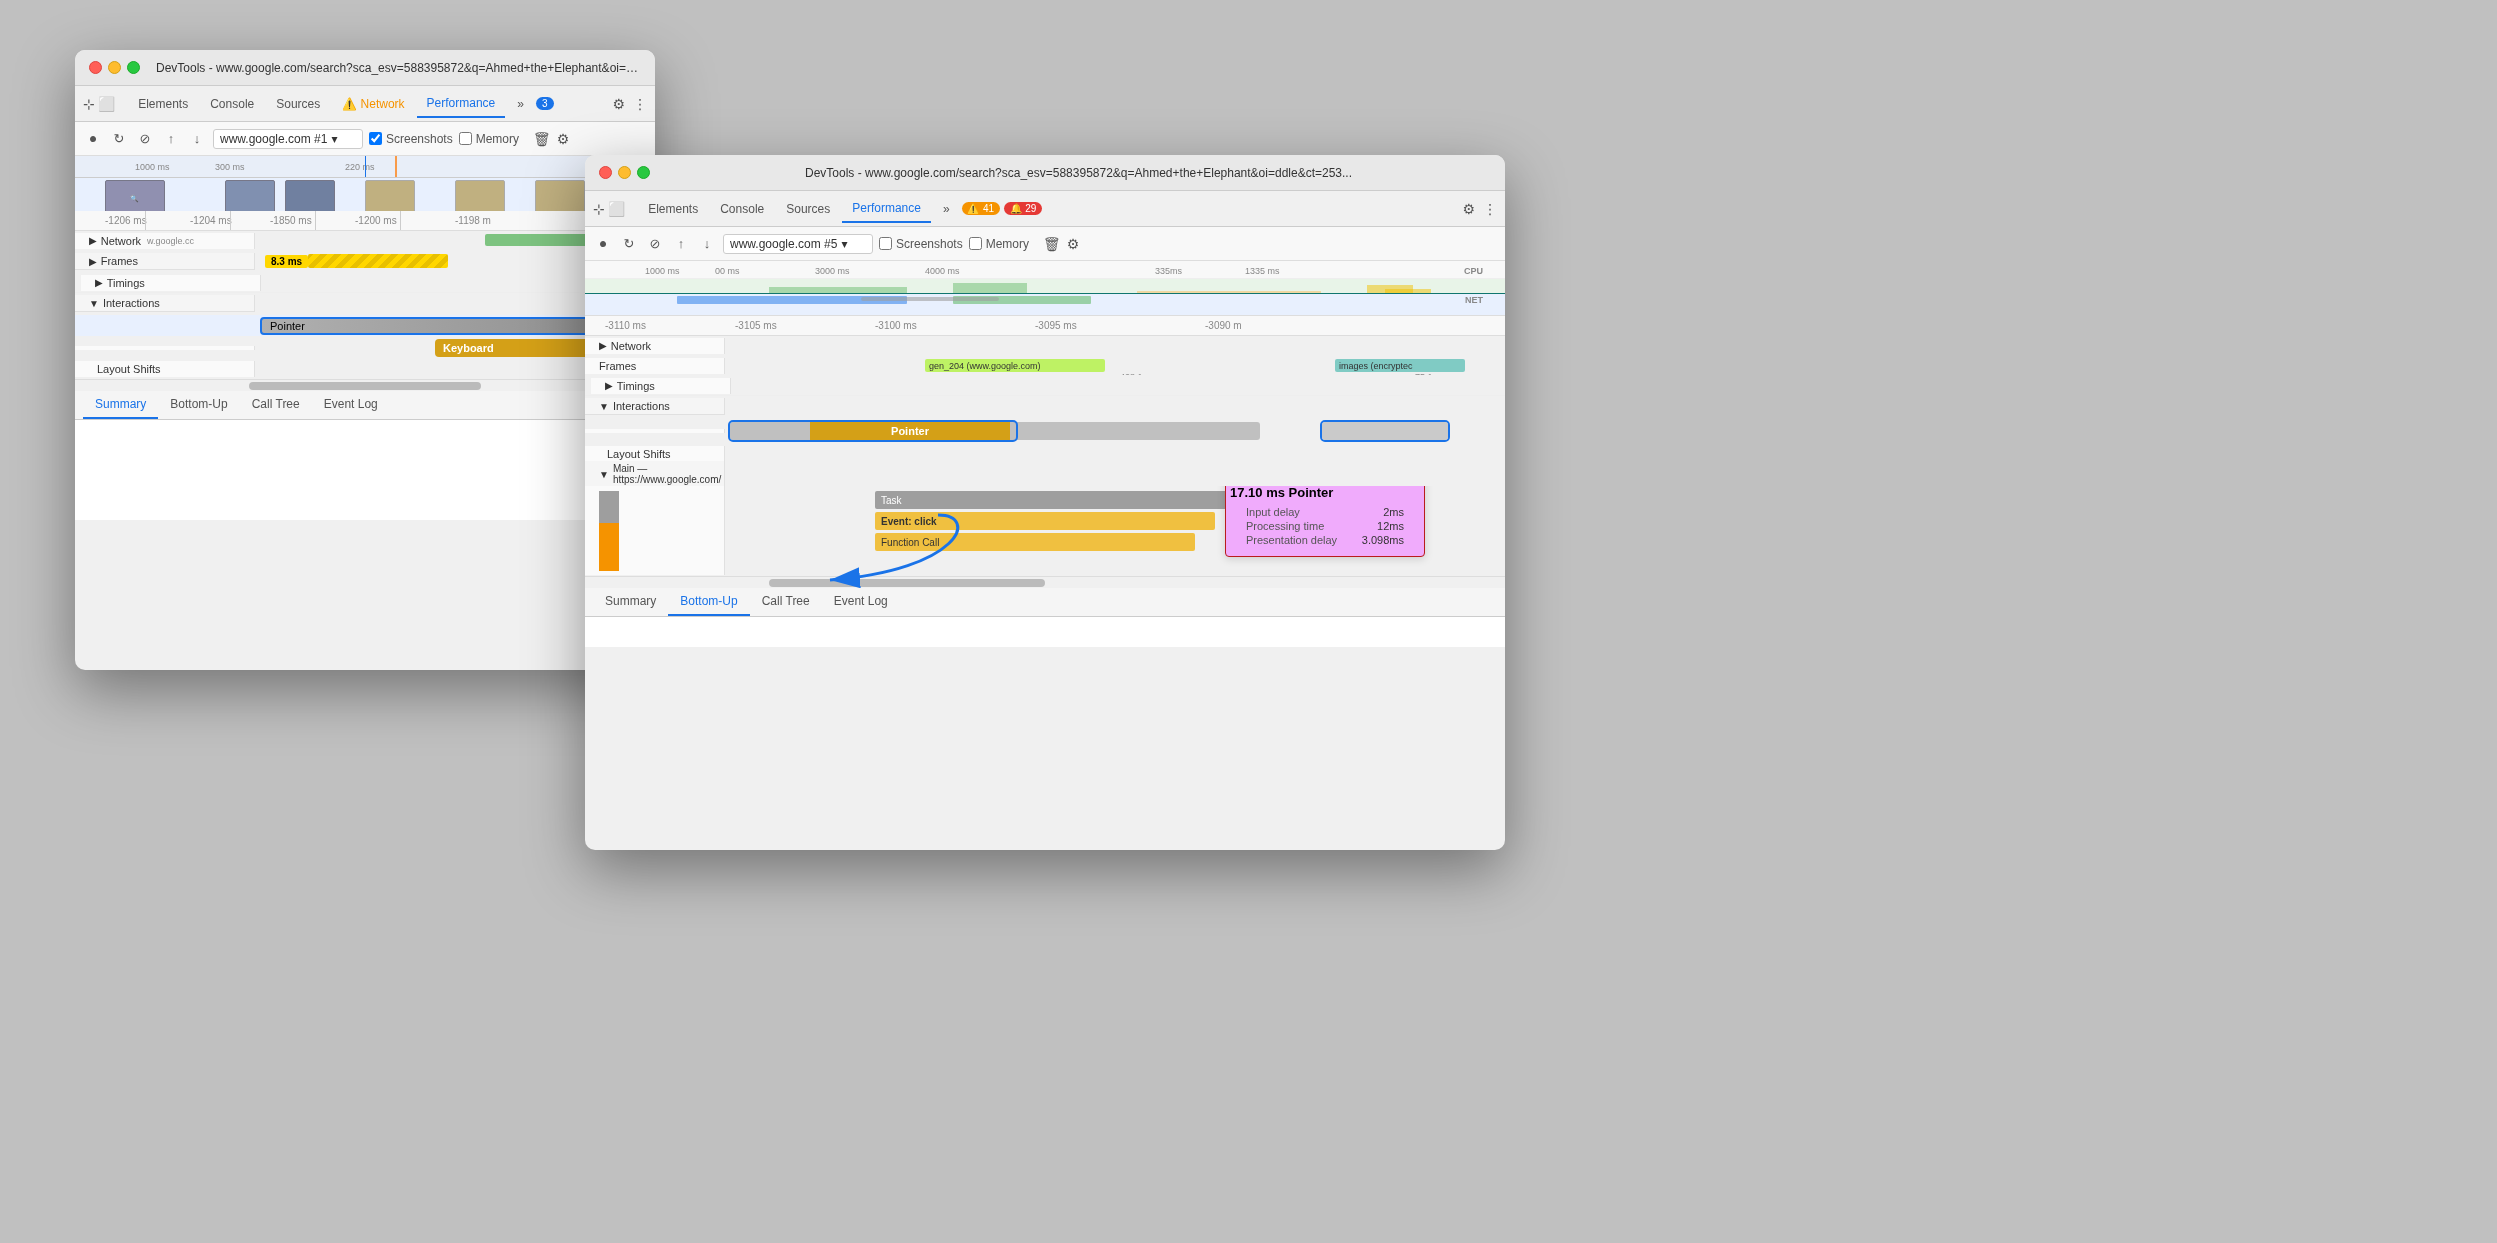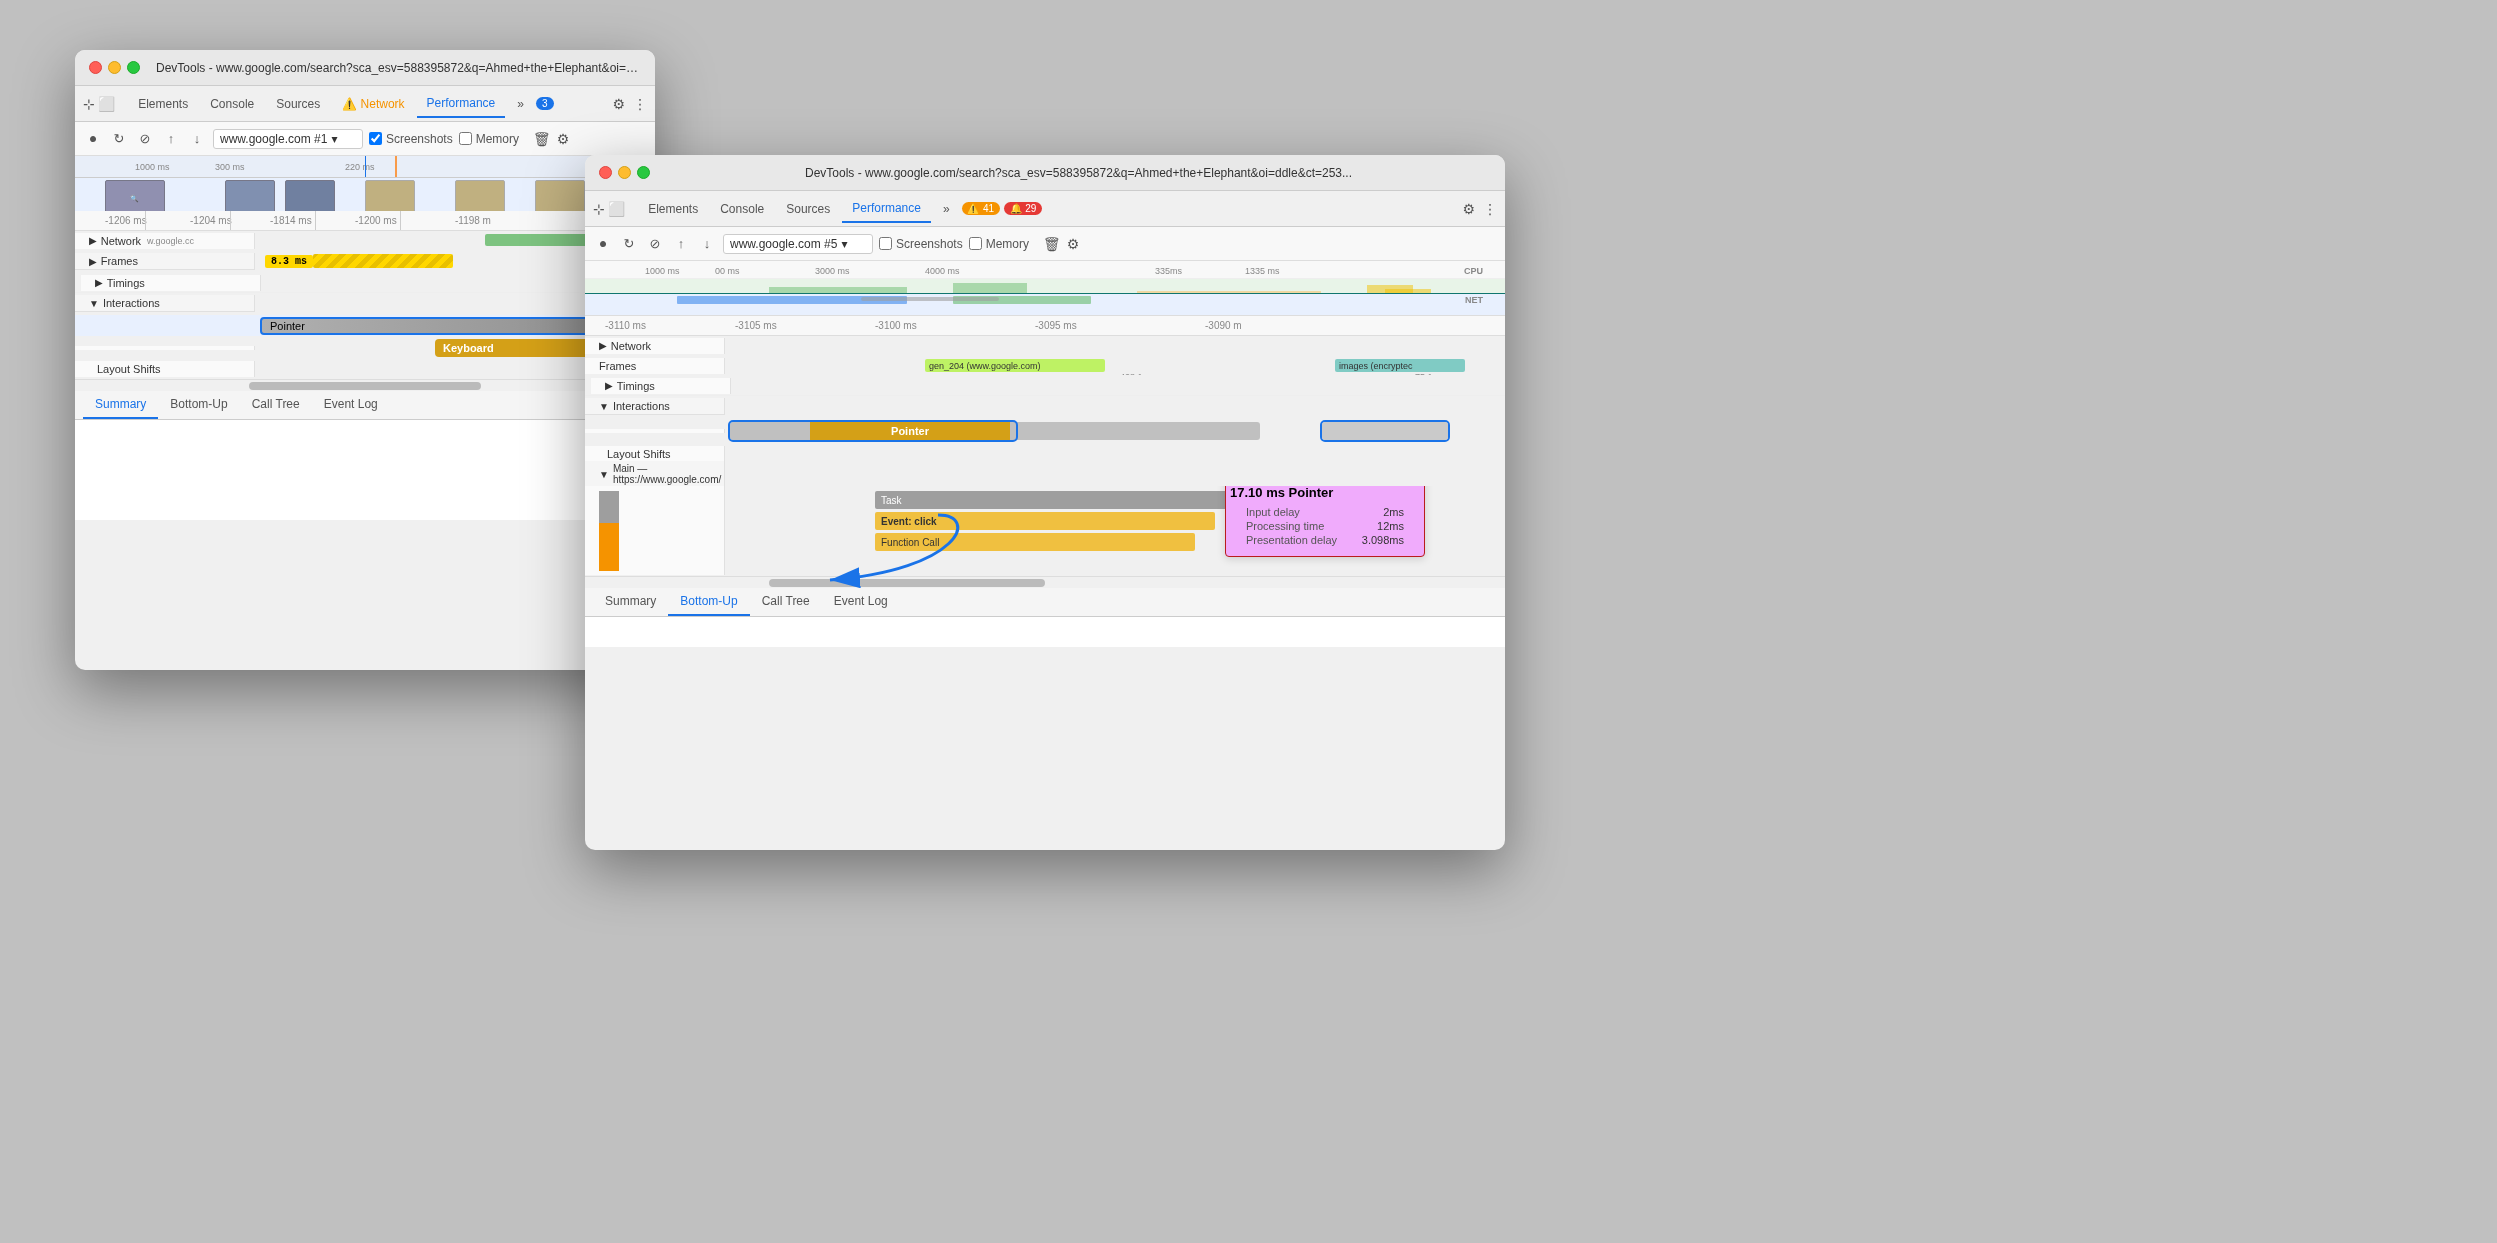--- a/index.html
+++ b/index.html
@@ -342,21 +342,21 @@
     <div style="position:absolute; top:24px; left:150px; width:50px; height:38px; background:#8090b0; border:1px solid #778; border-radius:2px;"></div>
     <div style="position:absolute; top:24px; left:210px; width:50px; height:38px; background:#7080a0; border:1px solid #778; border-radius:2px;"></div>
     <div style="position:absolute; top:24px; left:290px; width:50px; height:38px; background:#c0b080; border:1px solid #aaa; border-radius:2px;"></div>
     <div style="position:absolute; top:24px; left:380px; width:50px; height:38px; background:#c0b080; border:1px solid #aaa; border-radius:2px;"></div>
     <div style="position:absolute; top:24px; left:460px; width:50px; height:38px; background:#c0b080; border:1px solid #aaa; border-radius:2px;"></div>
   </div>
 
   <div class="timeline-ruler" style="height:20px; background:#f8f8f8; border-bottom:1px solid #ddd; position:relative; overflow:hidden;">
     <span class="ruler-mark" style="left:30px;">-1206 ms</span>
     <span class="ruler-mark" style="left:115px;">-1204 ms</span>
-    <span class="ruler-mark" style="left:195px;">-1814 ms</span>
+    <span class="ruler-mark" style="left:195px;">-1850 ms</span>
     <span class="ruler-mark" style="left:280px;">-1200 ms</span>
     <span class="ruler-mark" style="left:380px;">-1198 m</span>
 
     <div style="position:absolute; left:70px; top:0; bottom:0; width:1px; background:#ccc;"></div>
     <div style="position:absolute; left:155px; top:0; bottom:0; width:1px; background:#ccc;"></div>
     <div style="position:absolute; left:240px; top:0; bottom:0; width:1px; background:#ccc;"></div>
     <div style="position:absolute; left:325px; top:0; bottom:0; width:1px; background:#ccc;"></div>
   </div>
 
   <div class="timeline-row" style="height:20px;">
@@ -370,21 +370,21 @@
       <div style="position:absolute; left:380px; top:3px; width:80px; height:12px; background:#2196f3; border-radius:2px; opacity:0.6; font-size:9px; padding:1px 3px; color:white;">search (ww</div>
     </div>
   </div>
 
   <div class="timeline-row" style="height:22px;">
     <div class="row-label section-header">
       <span class="triangle">▶</span>
       <span>Frames</span>
     </div>
     <div class="row-content" style="position:relative;">
-      <div style="position:absolute; left:10px; top:3px; display:flex; align-items:center; font-family:Liberation Mono, monospace;">
+      <div style="position:absolute; left:10px; top:3px; display:flex; align-items:center; ">
         <span style="background:#ffd700; padding:1px 6px; font-size:10px; font-weight:bold; border-radius:2px;">8.3 ms</span>
         <div style="width:140px; height:14px; background:repeating-linear-gradient(-45deg,#ffd700,#ffd700 5px,#e8c000 5px,#e8c000 10px); border-radius:2px;"></div>
       </div>
     </div>
   </div>
 
   <div class="timeline-row collapsed-section" style="height:20px;">
     <div class="row-label">
       <span class="triangle">▶</span>
       <span>Timings</span>

